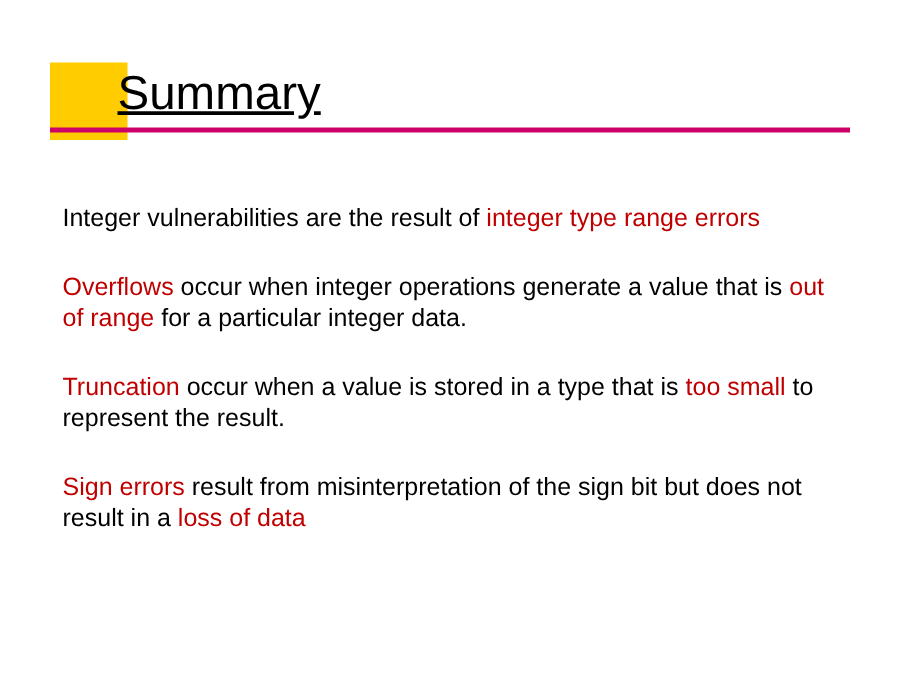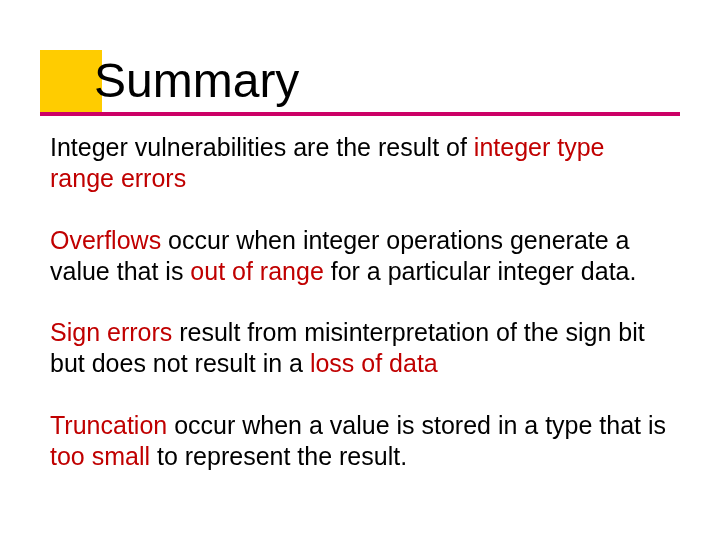--- a/index.html
+++ b/index.html
@@ -27,39 +27,40 @@
   .title-bg-square {
     position: absolute;
     left: 0;
     top: -6px;
     width: 62px;
     height: 62px;
     background: #fc0;
   }
   .title-text {
     position: relative;
-    font-size: 48px;
+    font-size: 38px;
     font-weight: 400;
     margin: 0 0 6px 54px;
     padding: 0;
     line-height: 1.05;
+    text-decoration: underline;
   }
   .title-rule {
     position: relative;
     height: 4px;
     background: #c06;
     margin: 0 0 0 0;
     width: 640px;
   }
   .body {
     position: absolute;
     left: 50px;
-    top: 132px;
+    top: 163px;
     width: 620px;
-    font-size: 25px;
+    font-size: 20px;
     line-height: 1.25;
   }
   .body p {
     margin: 0 0 30px 0;
   }
   .hl {
     color: #c00000;
   }
 </style>
 </head>
@@ -77,22 +78,22 @@
 
     <p>
       <span>Integer vulnerabilities are the result of </span><span class="hl">integer type range errors</span>
     </p>
 
     <p>
       <span class="hl">Overflows</span><span> occur when integer operations generate a value that is </span><span class="hl">out of range</span><span> for a particular integer data.</span>
     </p>
 
     <p>
-      <span class="hl">Sign errors</span><span> result from misinterpretation of the sign bit but does not result in a </span><span class="hl">loss of data</span>
+      <span class="hl">Truncation</span><span> occur when a value is stored in a type that is </span><span class="hl">too small</span><span> to represent the result.</span>
     </p>
 
     <p>
-      <span class="hl">Truncation</span><span> occur when a value is stored in a type that is </span><span class="hl">too small</span><span> to represent the result.</span>
+      <span class="hl">Sign errors</span><span> result from misinterpretation of the sign bit but does not result in a </span><span class="hl">loss of data</span>
     </p>
 
   </div>
 
 </div>
 
 </body></html>

